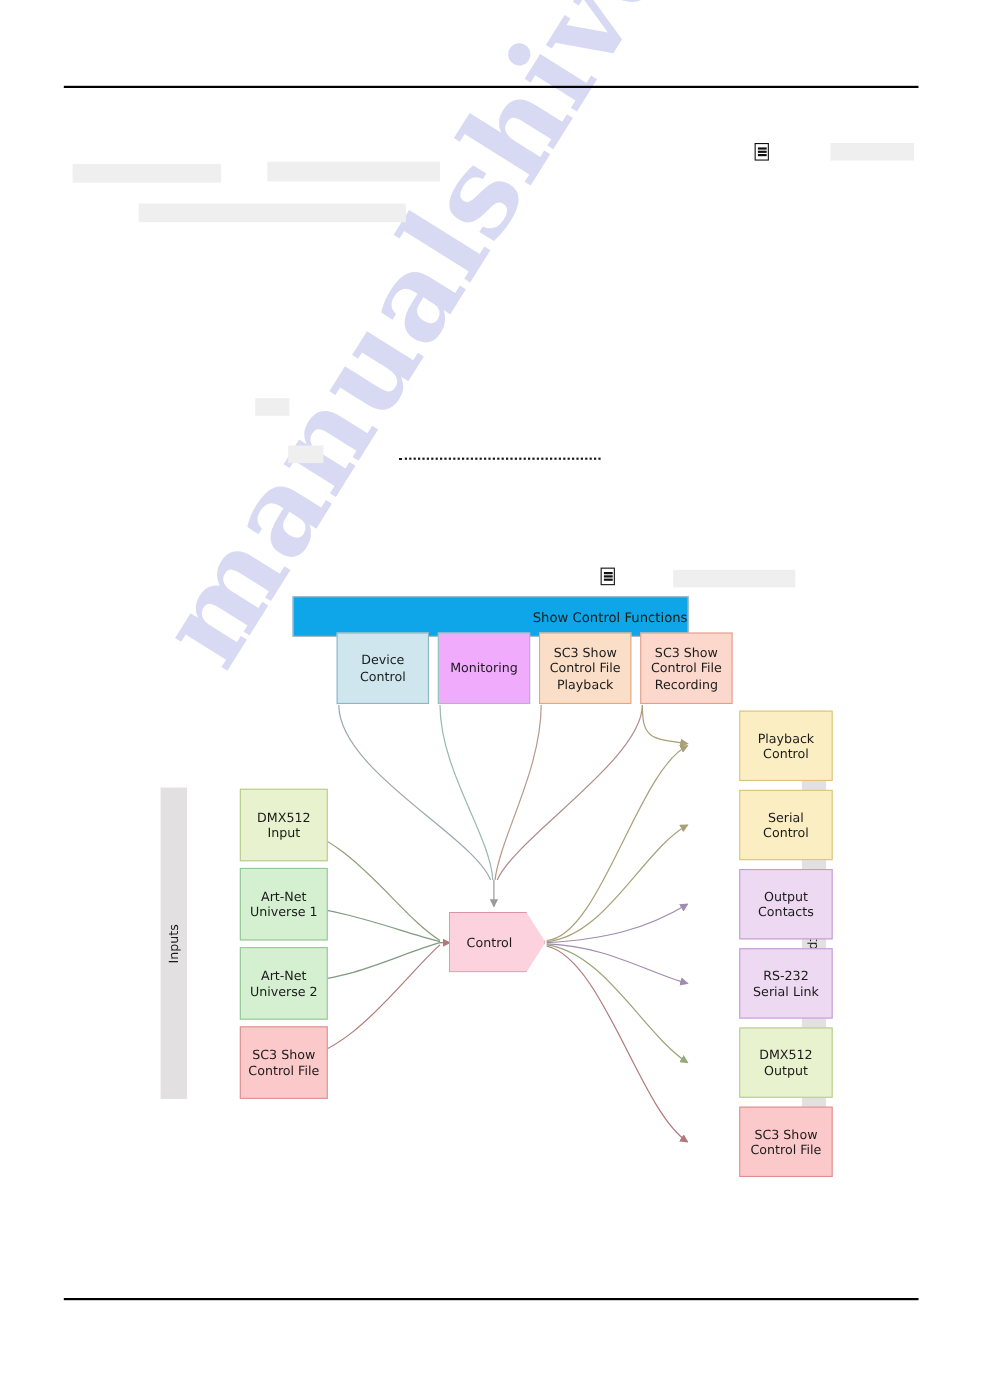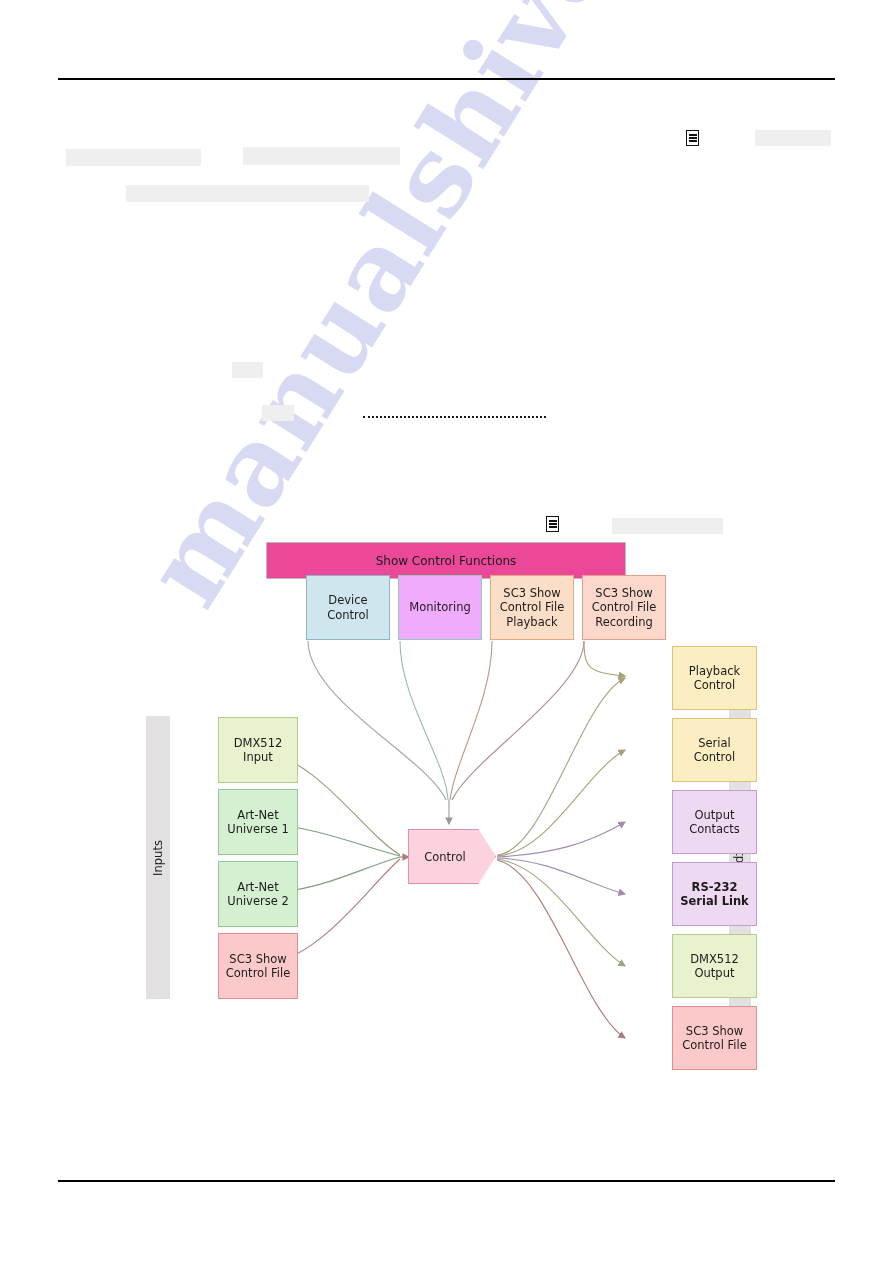--- a/index.html
+++ b/index.html
@@ -117,26 +117,26 @@
     margin-left: 40px;
   }
 
   
   #group-header {
     position: absolute;
     left: 266px;
     top: 542px;
     width: 360px;
     height: 37px;
-    background: #ec4899;
+    background: #0ea5e9;
     border: 1px solid #bdbaba;
     box-sizing: border-box;
     display: flex;
     align-items: center;
-    justify-content: center;
+    justify-content: flex-end;
     font-family: "DejaVu Sans", sans-serif;
     font-size: 12px;
     color: #1b1b1b;
   }
 
   
   .rail {
     position: absolute;
     background: #e2e0e0;
     display: flex;
@@ -297,21 +297,21 @@
         <div class="node" style="left: 178px; top: 933px; width: 80px; height: 66px; background: rgb(251, 201, 201); border-color: rgb(224, 143, 143);">SC3 Show
 Control File</div>
       </div>
     <div id="outputs-layer">
         <div class="node" style="left: 632px; top: 646px; width: 85px; height: 64px; background: rgb(251, 238, 194); border-color: rgb(221, 194, 122);">Playback
 Control</div>
         <div class="node" style="left: 632px; top: 718px; width: 85px; height: 64px; background: rgb(251, 238, 194); border-color: rgb(221, 194, 122);">Serial
 Control</div>
         <div class="node" style="left: 632px; top: 790px; width: 85px; height: 64px; background: rgb(238, 217, 243); border-color: rgb(196, 154, 212);">Output
 Contacts</div>
-        <div class="node" style="left: 632px; top: 862px; width: 85px; height: 64px; background: rgb(238, 217, 243); border-color: rgb(196, 154, 212); font-weight: bold;">RS-232
+        <div class="node" style="left: 632px; top: 862px; width: 85px; height: 64px; background: rgb(238, 217, 243); border-color: rgb(196, 154, 212);">RS-232
 Serial Link</div>
         <div class="node" style="left: 632px; top: 934px; width: 85px; height: 64px; background: rgb(233, 242, 207); border-color: rgb(182, 203, 138);">DMX512
 Output</div>
         <div class="node" style="left: 632px; top: 1006px; width: 85px; height: 64px; background: rgb(251, 201, 201); border-color: rgb(224, 143, 143);">SC3 Show
 Control File</div>
       </div>
 
     <div id="routing">
       <div class="hexbody"></div>
       <div class="hexlabel">Control</div>

